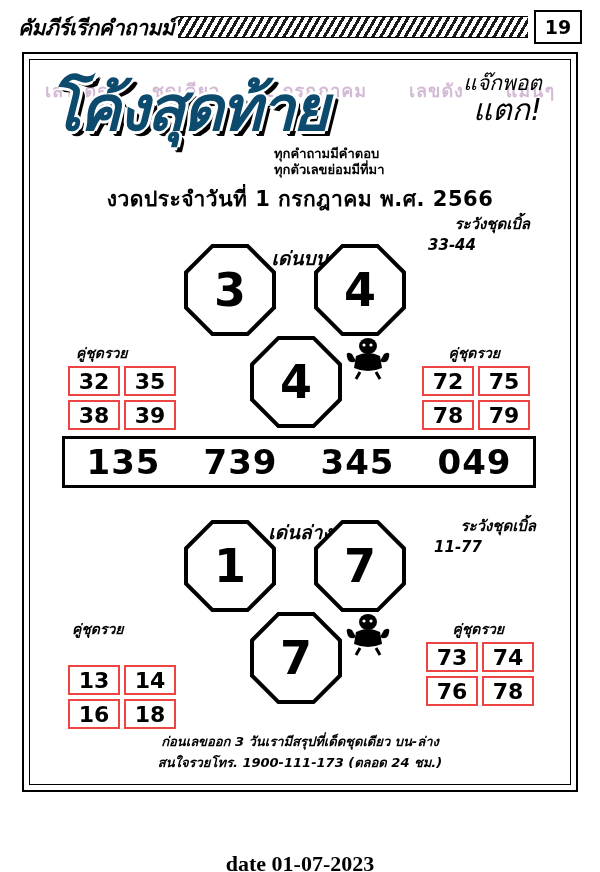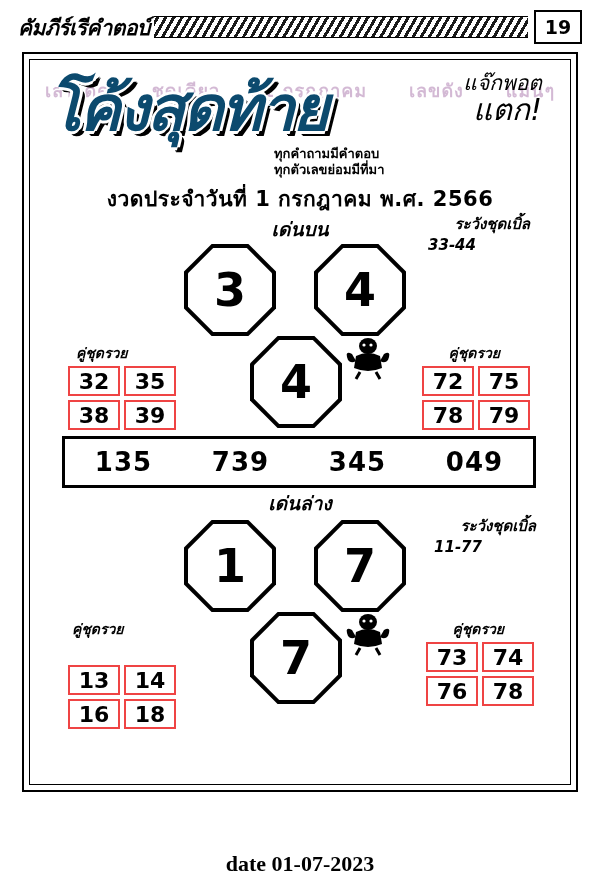--- a/index.html
+++ b/index.html
@@ -166,20 +166,21 @@
 
   
   .section-title {
     position: absolute;
     text-align: center;
     font-size: 19px;
     font-weight: bold;
     font-style: italic;
     width: 100%;
     left: 0;
+    margin-top: 29px;
   }
   .small-head {
     position: absolute;
     font-size: 15px;
     font-weight: bold;
     font-style: italic;
     white-space: nowrap;
   }
   .pair-label {
     position: absolute;
@@ -232,21 +233,21 @@
   
   .big-strip {
     position: absolute;
     left: 38px;
     width: 468px;
     height: 46px;
     border: 3px solid #000;
     display: flex;
     align-items: center;
     justify-content: space-around;
-    font-size: 26px;
+    font-size: 34px;
     font-weight: bold;
     letter-spacing: 1px;
     background: #fff;
   }
 
   
   .angel {
     position: absolute;
     width: 52px;
     height: 46px;
@@ -278,21 +279,21 @@
     font-family: "Liberation Serif", serif;
     margin-top: 45px;
   }
 </style>
 </head>
 <body>
 
 <div class="page">
 
   <div class="top-bar">
-    <div class="top-title">คัมภีร์เรีคำตอบ์</div>
+    <div class="top-title">คัมภีร์เรีกคำถามม์</div>
     <div class="hatch"></div>
     <div class="page-num-box">19</div>
   </div>
 
   <div class="poster">
     <div class="poster-inner"></div>
 
     <div class="ghost-text">
       <span>เลขเด็ด</span>
       <span>ชุดเดียว</span>
@@ -399,17 +400,21 @@
     </div>
 
     <div class="pair-label" style="top:564px; right:72px;">คู่ชุดรวย</div>
     <div class="grid2" style="top:588px; right:42px;">
       <div class="cell">73</div>
       <div class="cell">74</div>
       <div class="cell">76</div>
       <div class="cell">78</div>
     </div>
 
+    <div class="footer-lines">
+      <div>ก่อนเลขออก 3 วันเรามีสรุปที่เด็ดชุดเดียว บน-ล่าง</div>
+      <div>สนใจรวยโทร. 1900-111-173 (ตลอด 24 ชม.)</div>
+    </div>
   </div>
 
   <div class="caption">date 01-07-2023</div>
 
 </div>
 
 </body></html>

